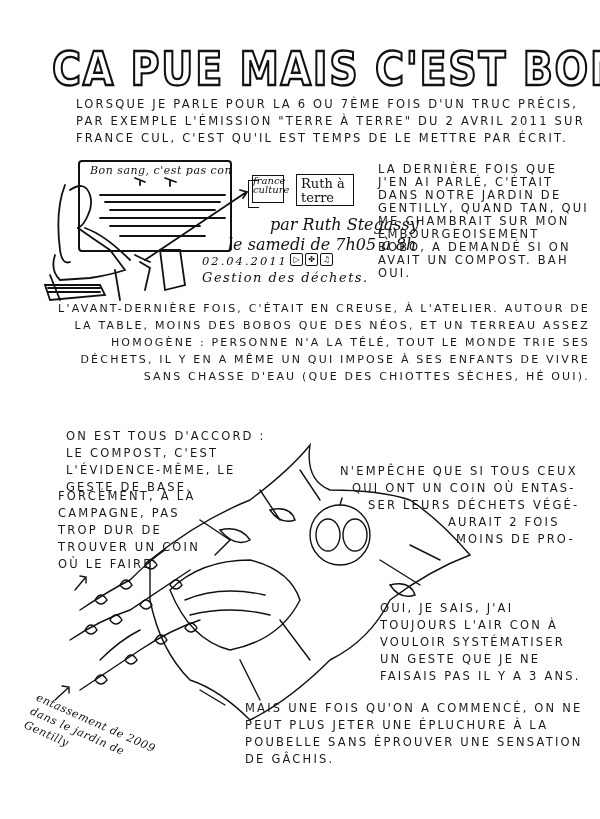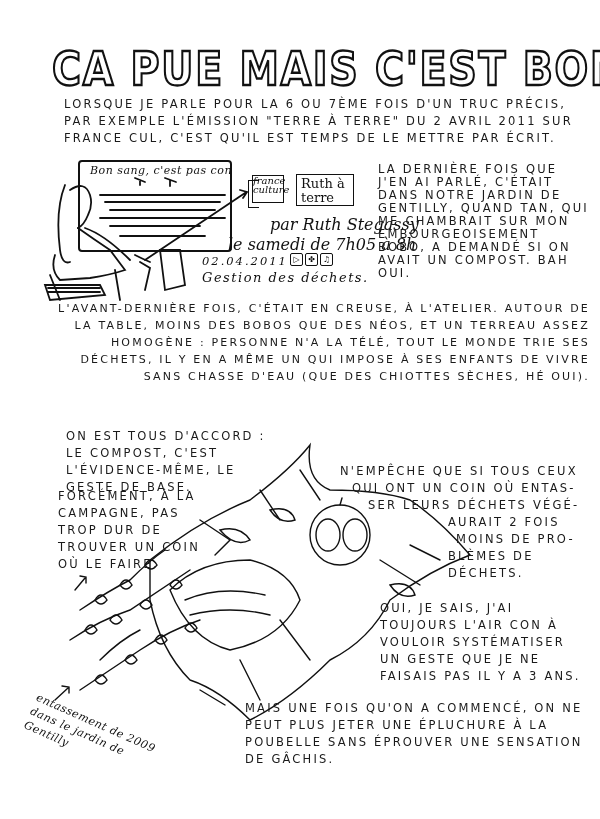--- a/index.html
+++ b/index.html
@@ -4,21 +4,21 @@
 <style>
   html, body { margin: 0; padding: 0; background: #fff; }
   body { width: 600px; height: 819px; position: relative; overflow: hidden; color: #111;
          font-family: "DejaVu Sans", sans-serif; }
   .abs { position: absolute; }
   .hand { font-family: "DejaVu Sans", sans-serif; text-transform: uppercase; letter-spacing: 2.2px;
           font-size: 11.5px; line-height: 17px; color: #1a1a1a; }
   .title { left: 52px; top: 42px; font-size: 46px; font-weight: bold; letter-spacing: 2px;
            color: #fff; -webkit-text-stroke: 2.4px #111; font-family: "DejaVu Sans", sans-serif;
            transform: scaleX(0.86); transform-origin: left top; white-space: nowrap; }
-  .intro { left: 64px; top: 96px; width: 520px; }
+  .intro { left: 76px; top: 96px; width: 520px; }
   .p-right { left: 378px; top: 163px; width: 215px; line-height: 13px; }
   .p-mid { left: 50px; top: 300px; width: 540px; font-size: 11px; text-align: right; }
   .p-a { left: 58px; top: 428px; width: 210px; margin-left: 8px; }
   .p-b { left: 58px; top: 488px; width: 150px; }
   .p-c { left: 340px; top: 463px; width: 250px; }
   .p-c .l { display: block; }
   .p-d { left: 380px; top: 600px; width: 210px; }
   .p-e { left: 245px; top: 700px; width: 350px; }
   .caption { left: 40px; top: 690px; font-size: 11px; transform: rotate(24deg); transform-origin: left top;
              font-family: "DejaVu Serif", serif; font-style: italic; line-height: 15px; letter-spacing: 0.5px; }
@@ -100,17 +100,16 @@
 </svg>
 
 <div class="abs hand p-a">On est tous d'accord : le compost, c'est l'évidence-même, le geste de base.</div>
 <div class="abs hand p-b">Forcément, à la campagne, pas trop dur de trouver un coin où le faire.</div>
 <div class="abs hand p-c">
   <span class="l" style="padding-left:0">N'empêche que si tous ceux</span>
   <span class="l" style="padding-left:12px">qui ont un coin où entas-</span>
   <span class="l" style="padding-left:28px">ser leurs déchets végé-</span>
   <span class="l" style="padding-left:108px">aurait 2 fois</span>
   <span class="l" style="padding-left:116px">moins de pro-</span>
-  <span class="l" style="padding-left:108px">blèmes de déchets.</span>
 </div>
 <div class="abs hand p-d">Oui, je sais, j'ai toujours l'air con à vouloir systématiser un geste que je ne faisais pas il y a 3 ans.</div>
 <div class="abs hand p-e">Mais une fois qu'on a commencé, on ne peut plus jeter une épluchure à la poubelle sans éprouver une sensation de gâchis.</div>
 <div class="abs caption" style="width:150px;">entassement de 2009 dans le jardin de Gentilly</div>
 
 </body></html>

